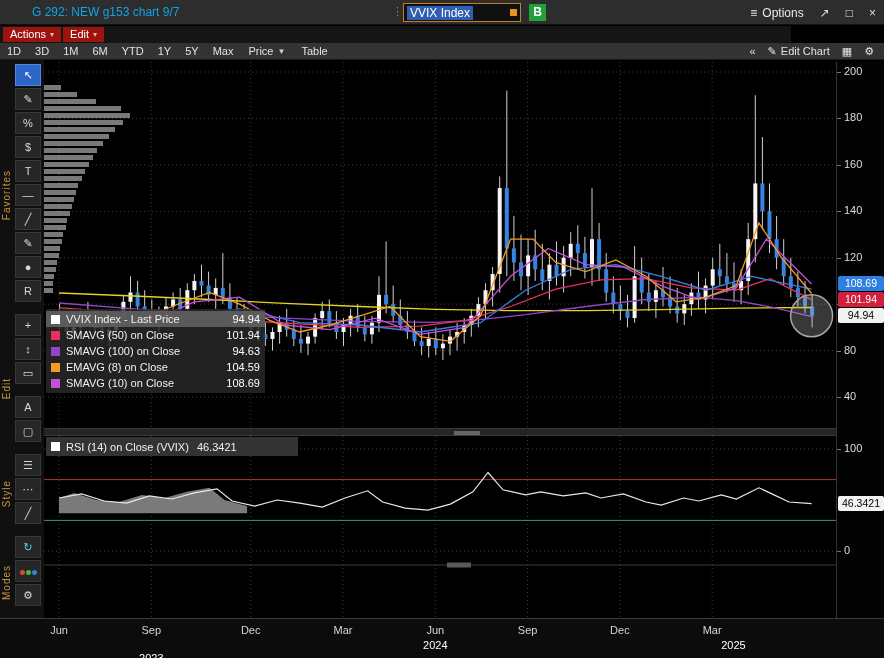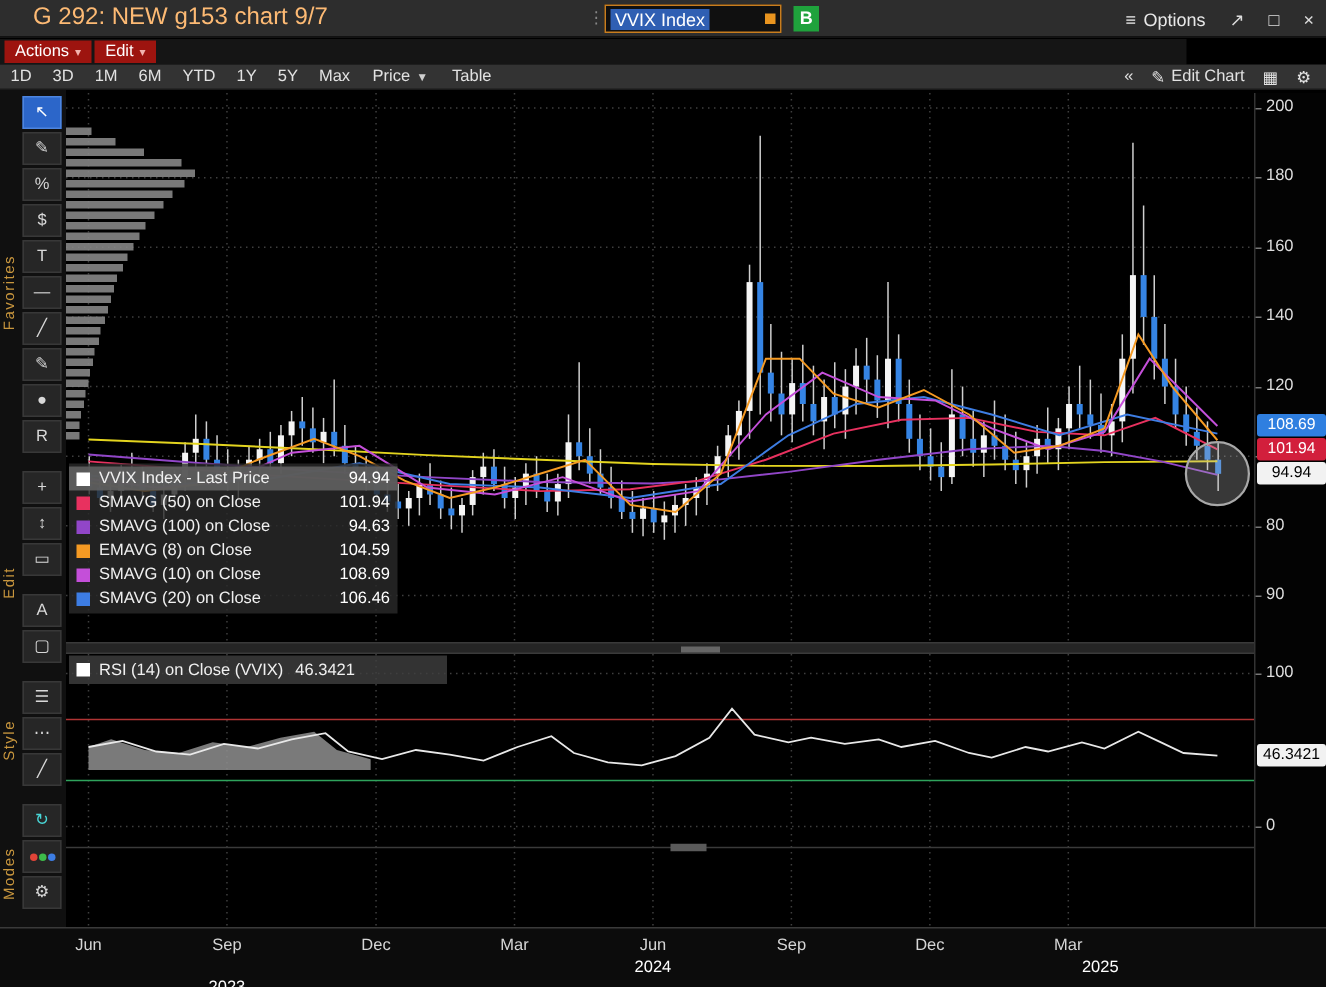--- a/index.html
+++ b/index.html
@@ -2,21 +2,21 @@
 <html><head>
 <meta charset="utf-8">
 <style>
   *{box-sizing:border-box;margin:0;padding:0}
   html,body{background:#000;width:884px;height:658px;overflow:hidden}
   body{font-family:"Liberation Sans","DejaVu Sans",sans-serif;color:#e4e4e4;font-size:11px}
   .app{position:relative;width:884px;height:658px;background:#000;overflow:hidden}
 
   
   .titlebar{position:absolute;left:0;top:0;width:884px;height:25px;background:#2d2d2d;border-bottom:1px solid #111;display:flex;align-items:center}
-  .titlebar .title{margin-left:22px;color:#fdba74;font-size:16px;white-space:nowrap}
+  .titlebar .title{margin-left:32px;color:#0ea5e9;font-size:12px;white-space:nowrap}
   .tick-dots{position:absolute;left:392px;top:5px;color:#888;font-size:11px}
   .ticker-field{position:absolute;left:403px;top:3px;width:118px;height:19px;background:#101010;border:1px solid #c87d1e;display:flex;align-items:center;padding:0 3px}
   .ticker-field .sel{background:#2f5fb3;color:#fff;padding:0 3px;font-size:12px;white-space:nowrap}
   .ticker-field .handle{margin-left:auto;width:7px;height:7px;background:#e8941f}
   .news-badge{position:absolute;left:529px;top:4px;width:17px;height:17px;background:#1fa23c;color:#fff;font-weight:bold;text-align:center;line-height:17px;font-size:12px}
   .win-right{position:absolute;right:8px;top:0;height:25px;display:flex;align-items:center;gap:16px}
   .win-right .wbtn{color:#dcdcdc;font-size:12px;cursor:default}
   .opt{display:flex;align-items:center;gap:5px;color:#e8e8e8;font-size:12px}
 
   
@@ -478,25 +478,20 @@
       <div class="lrow">
         <div class="sw" style="background: rgb(245, 154, 35);"></div>
         <div class="llabel">EMAVG (8) on Close</div>
         <div class="lval">104.59</div>
       </div>
       <div class="lrow">
         <div class="sw" style="background: rgb(196, 79, 217);"></div>
         <div class="llabel">SMAVG (10) on Close</div>
         <div class="lval">108.69</div>
       </div>
-      <div class="lrow">
-        <div class="sw" style="background: rgb(61, 125, 227);"></div>
-        <div class="llabel">SMAVG (20) on Close</div>
-        <div class="lval">106.46</div>
-      </div>
     </div>
   <div class="rsi-legend" id="rsilegend">
       <div class="sw" style="background: rgb(255, 255, 255);"></div>
       <div class="llabel">RSI (14) on Close (VVIX)</div>
       <div class="llabel" style="margin-left: 8px;">46.3421</div>
     </div>
 
   <div class="raxis" id="raxis">
       <div class="atick" style="top: 10px;"></div>
       <div class="alabel" style="top: 3px;">200</div>
@@ -506,21 +501,21 @@
       <div class="alabel" style="top: 95.8571px;">160</div>
       <div class="atick" style="top: 149.286px;"></div>
       <div class="alabel" style="top: 142.286px;">140</div>
       <div class="atick" style="top: 195.714px;"></div>
       <div class="alabel" style="top: 188.714px;">120</div>
       <div class="atick" style="top: 242.143px;"></div>
       <div class="alabel" style="top: 235.143px;">100</div>
       <div class="atick" style="top: 288.571px;"></div>
       <div class="alabel" style="top: 281.571px;">80</div>
       <div class="atick" style="top: 335px;"></div>
-      <div class="alabel" style="top: 328px;">90</div>
+      <div class="alabel" style="top: 328px;">40</div>
       <div class="badge" style="top: 214.47px; background: rgb(47, 127, 224); color: rgb(255, 255, 255);">108.69</div>
       <div class="badge" style="top: 230.139px; background: rgb(210, 31, 60); color: rgb(255, 255, 255);">101.94</div>
       <div class="badge" style="top: 246.389px; background: rgb(242, 242, 242); color: rgb(0, 0, 0);">94.94</div>
       <div class="atick" style="top: 387px;"></div>
       <div class="alabel" style="top: 380px;">100</div>
       <div class="atick" style="top: 489px;"></div>
       <div class="alabel" style="top: 482px;">0</div>
       <div class="badge" style="top: 434.231px; background: rgb(242, 242, 242); color: rgb(0, 0, 0);">46.3421</div>
     </div>
 

